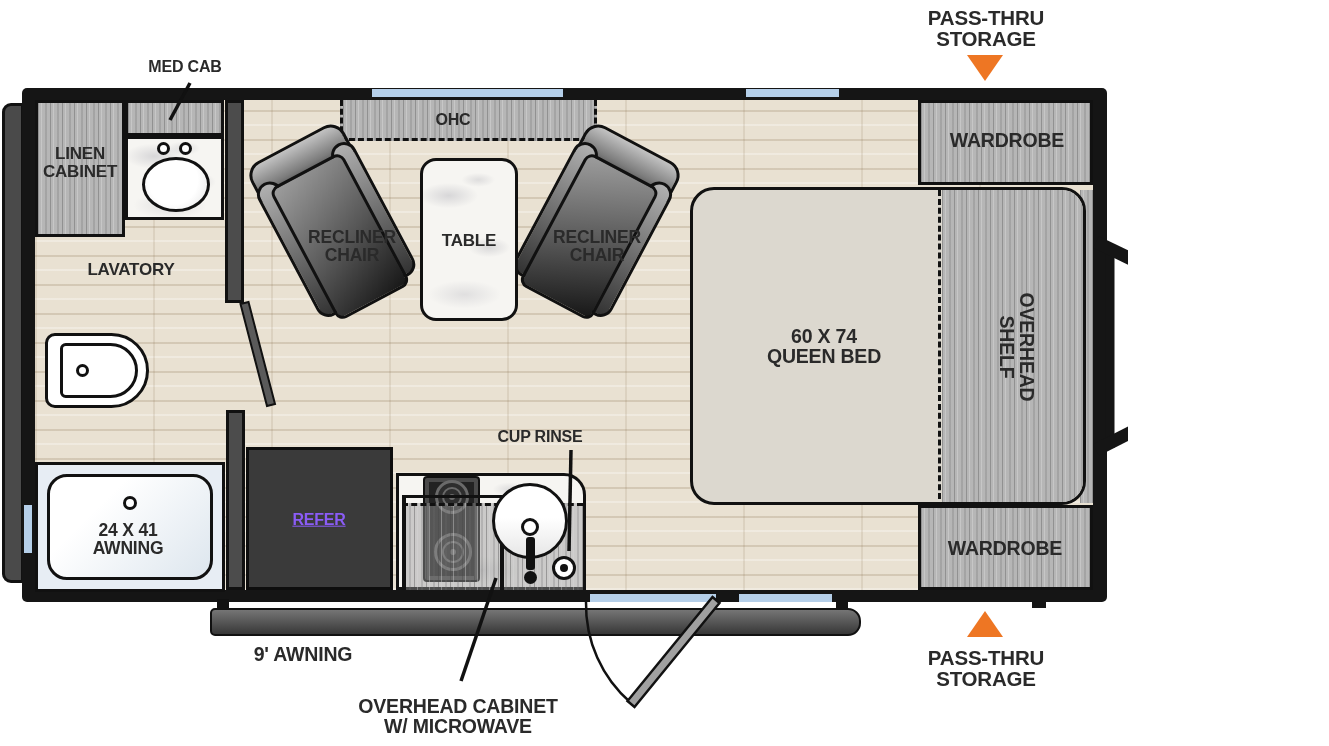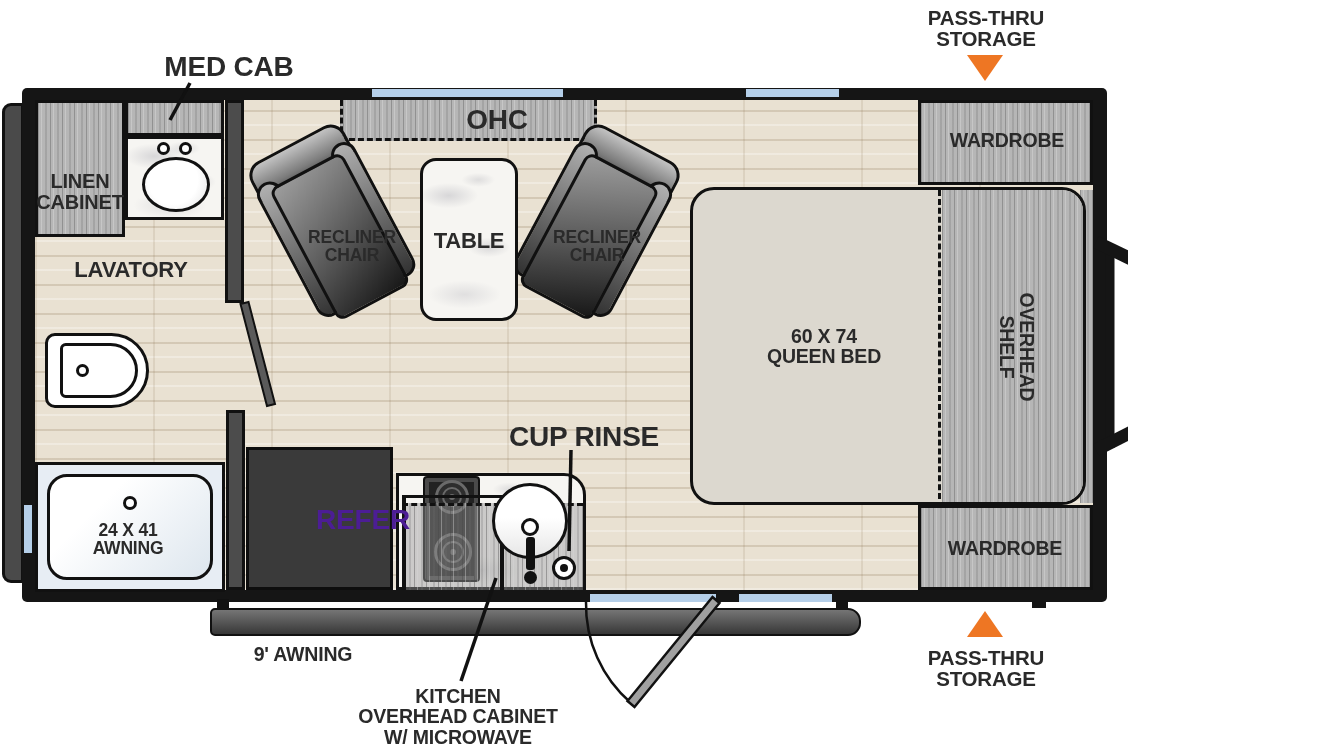--- a/index.html
+++ b/index.html
@@ -31,22 +31,22 @@
     background-image:
       radial-gradient(ellipse 42px 18px at 28% 22%, rgba(158,158,168,0.35), rgba(0,0,0,0) 70%),
       radial-gradient(ellipse 30px 14px at 72% 55%, rgba(150,150,160,0.30), rgba(0,0,0,0) 70%),
       radial-gradient(ellipse 52px 20px at 45% 85%, rgba(158,158,168,0.25), rgba(0,0,0,0) 70%),
       radial-gradient(ellipse 24px 10px at 60% 12%, rgba(150,150,160,0.25), rgba(0,0,0,0) 70%);
   }
   .win{position:absolute;background:var(--window-blue);}
   
   .lbl{position:absolute;transform:translate(-50%,-50%);font-weight:800;color:var(--label-text);
        text-align:center;line-height:1.04;letter-spacing:-0.2px;white-space:nowrap;}
-  .lbl.white{color:#4c1d95;}
-  .f17{font-size:20px;margin-top:29px;} .f175{font-size:17.5px;} .f19{font-size:22px;text-align:right;} .f195{font-size:19.5px;} .f20{font-size:28px;margin-left:44px;} .f205{font-size:20.5px;}
+  .lbl.white{color:#8b5cf6;text-decoration:underline;}
+  .f17{font-size:17px;} .f175{font-size:17.5px;} .f19{font-size:17px;text-align:right;} .f195{font-size:19.5px;} .f20{font-size:16px;} .f205{font-size:20.5px;}
   
   .arrow-down{position:absolute;width:0;height:0;border-left:18px solid transparent;border-right:18px solid transparent;border-top:26px solid var(--accent-orange);}
   .arrow-up{position:absolute;width:0;height:0;border-left:18px solid transparent;border-right:18px solid transparent;border-bottom:26px solid var(--accent-orange);}
   
   .chair{position:absolute;width:110px;height:185px;}
   .chair .back{position:absolute;left:2px;top:0;width:106px;height:48px;border:3px solid #111;border-radius:16px;
                background:linear-gradient(180deg,#c2c2c2 0%,#7d7d7d 55%,#2e2e2e 100%);}
   .chair .arm{position:absolute;top:22px;width:26px;height:150px;border:3px solid #111;border-radius:13px;
               background:linear-gradient(180deg,#b0b0b0,#333);}
   .chair .arm.l{left:0;} .chair .arm.r{right:0;}
@@ -216,19 +216,18 @@
   </div>
   <div class="lbl f195" style="left:1017px;top:347px;transform:translate(-50%,-50%) rotate(90deg);">
     <div>OVERHEAD</div>
     <div>SHELF</div>
   </div>
   <div class="lbl f195" style="left:1007px;top:140px;">WARDROBE</div>
   <div class="lbl f195" style="left:1005px;top:548px;">WARDROBE</div>
   <div class="lbl f20 white" style="left:319px;top:520px;">REFER</div>
   <div class="lbl f20" style="left:540px;top:437px;">CUP RINSE</div>
   <div class="lbl f195" style="left:458px;top:716px;">
-    <div>KITCHEN</div>
     <div>OVERHEAD CABINET</div>
     <div>W/ MICROWAVE</div>
   </div>
   <div class="lbl f195" style="left:303px;top:654px;">9' AWNING</div>
 
 </div>
 
 </body></html>

